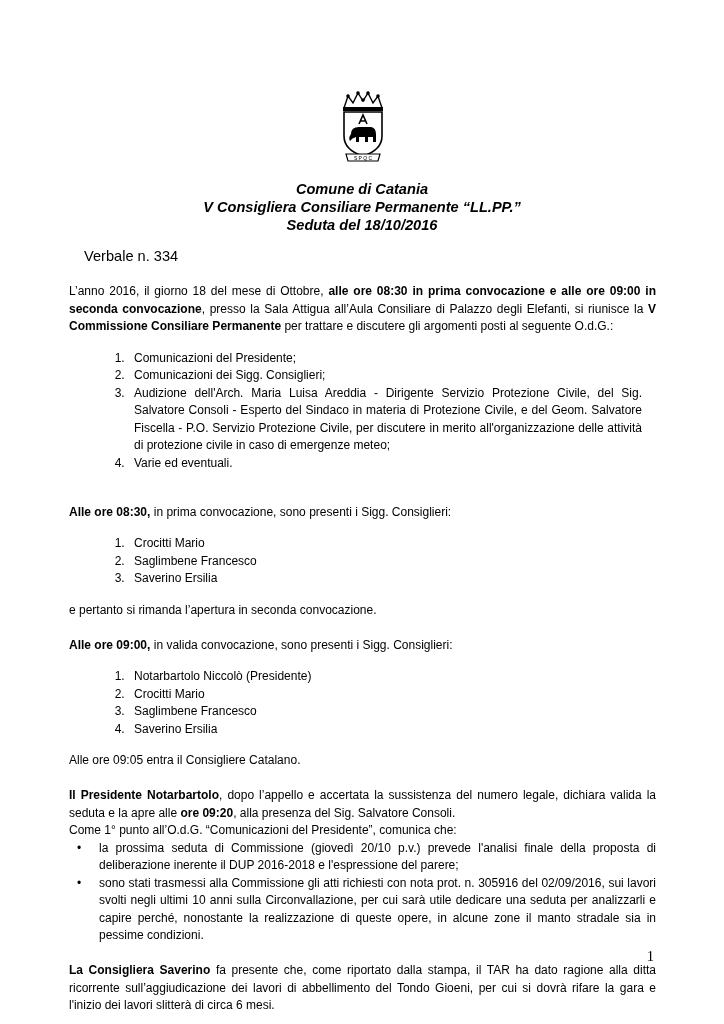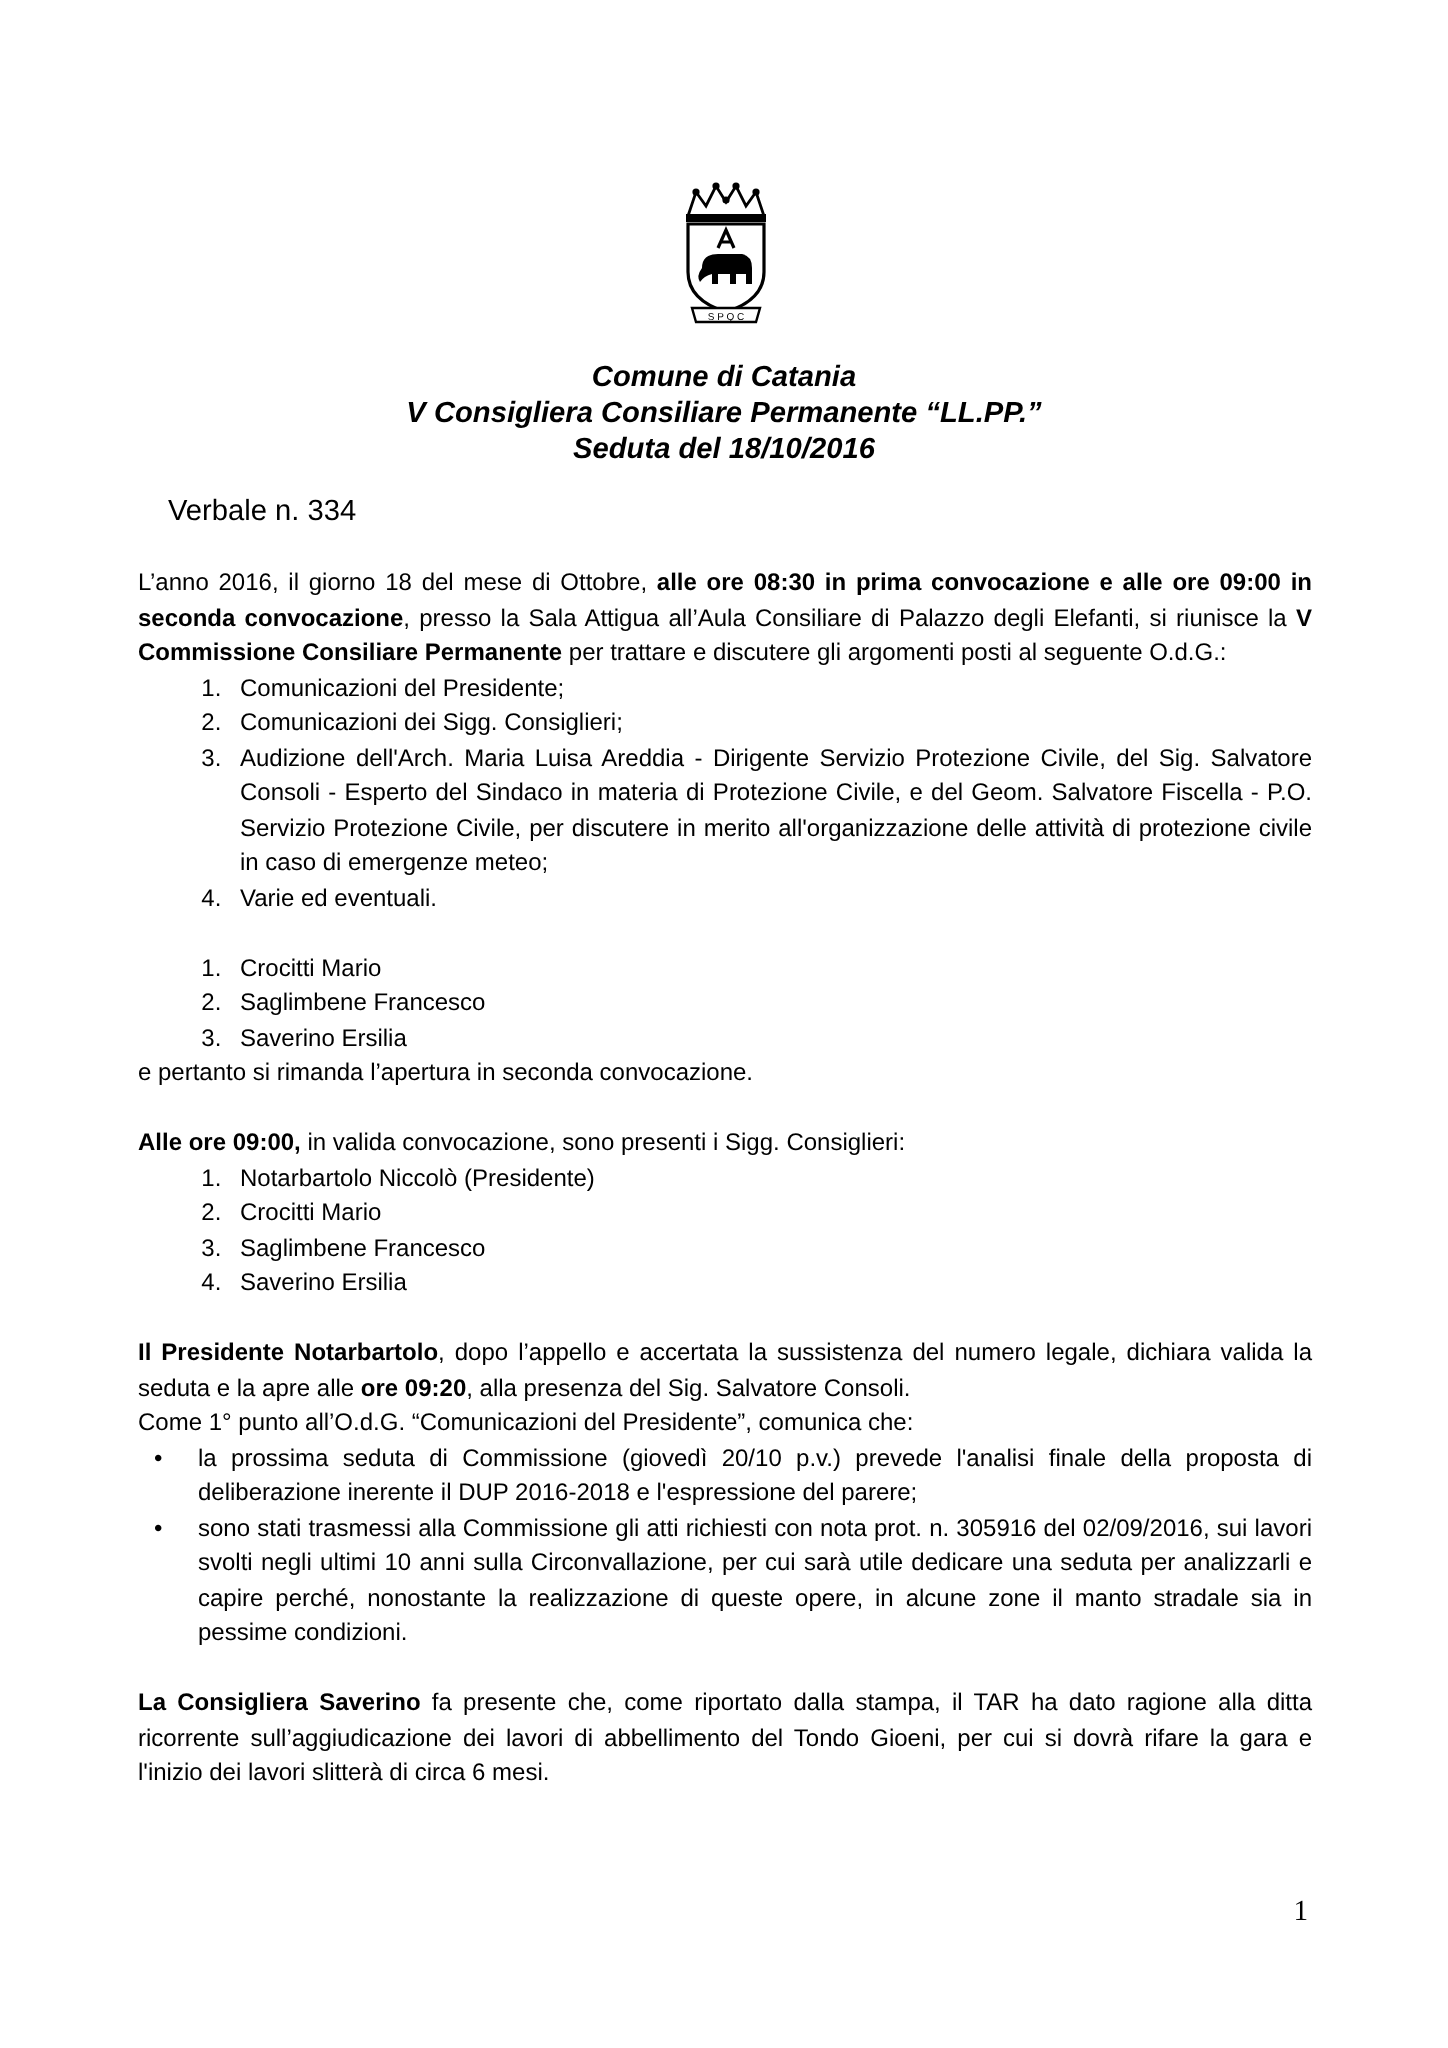--- a/index.html
+++ b/index.html
@@ -7,21 +7,21 @@
       width: 724px; height: 1024px; position: relative; overflow: hidden;
       font-family: "Liberation Sans", sans-serif; color: #000; font-size: 14.6px;
     }
     .page { position: absolute; left: 0; top: 0; width: 724px; height: 864px; text-decoration: underline; }
     .crest { position: absolute; left: 338px; top: 90px; width: 50px; height: 75px; }
     .heading { position: absolute; left: 0; width: 724px; top: 180px; text-align: center;
       font-weight: bold; font-style: italic; font-size: 14.6px; line-height: 18px; }
     .body-text { position: absolute; left: 69px; width: 587px; font-size: 12px; line-height: 17.5px; }
     p { margin: 0; text-align: justify; }
     .gap { height: 17.5px; }
-    ol { margin: 0; padding-left: 45px; }
+    ol { margin: 14px; padding-left: 45px; }
     ol li { padding-left: 6px; text-align: justify; }
     ul { margin: 0; padding-left: 28px; }
     ul li { padding-left: 2px; text-align: justify; list-style: none; position: relative; }
     ul li .bullet { position: absolute; left: -20px; top: 0; }
     .verbale { position: absolute; left: 69px; top: 248px; margin-left: 15px; }
     .page-num { position: absolute; right: 70px; top: 948px; font-family: "Liberation Serif", serif; font-size: 14.6px; }
     b { font-weight: bold; }
   </style>
 </head>
 <body>
@@ -61,35 +61,37 @@
       <span>L’anno 2016, il giorno 18 del mese di Ottobre, </span><b>alle ore 08:30 in prima convocazione e alle ore 09:00 in seconda convocazione</b><span>, presso la Sala Attigua all’Aula Consiliare di Palazzo degli Elefanti, si riunisce la </span><b>V Commissione Consiliare Permanente</b><span> per trattare e discutere gli argomenti posti al seguente O.d.G.:</span>
     </p>
     <ol>
       <li>Comunicazioni del Presidente;</li>
       <li>Comunicazioni dei Sigg. Consiglieri;</li>
       <li>Audizione dell'Arch. Maria Luisa Areddia - Dirigente Servizio Protezione Civile, del Sig. Salvatore Consoli - Esperto del Sindaco in materia di Protezione Civile, e del Geom. Salvatore Fiscella - P.O. Servizio Protezione Civile, per discutere in merito all'organizzazione delle attività di protezione civile in caso di emergenze meteo;</li>
       <li>Varie ed eventuali.</li>
     </ol>
     <div class="gap"></div>
 
+    <p><b>Alle ore 08:30,</b><span> in prima convocazione, sono presenti i Sigg. Consiglieri:</span></p>
     <ol>
       <li>Crocitti Mario</li>
       <li>Saglimbene Francesco</li>
       <li>Saverino Ersilia</li>
     </ol>
     <p>e pertanto si rimanda l’apertura in seconda convocazione.</p>
     <div class="gap"></div>
 
     <p><b>Alle ore 09:00,</b><span> in valida convocazione, sono presenti i Sigg. Consiglieri:</span></p>
     <ol>
       <li>Notarbartolo Niccolò (Presidente)</li>
       <li>Crocitti Mario</li>
       <li>Saglimbene Francesco</li>
       <li>Saverino Ersilia</li>
     </ol>
+    <p>Alle ore 09:05 entra il Consigliere Catalano.</p>
     <div class="gap"></div>
 
     <p><b>Il Presidente Notarbartolo</b><span>, dopo l’appello e accertata la sussistenza del numero legale, dichiara valida la seduta e la apre alle </span><b>ore 09:20</b><span>, alla presenza del Sig. Salvatore Consoli.</span></p>
     <p>Come 1° punto all’O.d.G. “Comunicazioni del Presidente”, comunica che:</p>
     <ul>
       <li><span class="bullet">•</span><span>la prossima seduta di Commissione (giovedì 20/10 p.v.) prevede l'analisi finale della proposta di deliberazione inerente il DUP 2016-2018 e l'espressione del parere;</span></li>
       <li><span class="bullet">•</span><span>sono stati trasmessi alla Commissione gli atti richiesti con nota prot. n. 305916 del 02/09/2016, sui lavori svolti negli ultimi 10 anni sulla Circonvallazione, per cui sarà utile dedicare una seduta per analizzarli e capire perché, nonostante la realizzazione di queste opere, in alcune zone il manto stradale sia in pessime condizioni.</span></li>
     </ul>
     <div class="gap"></div>
 

